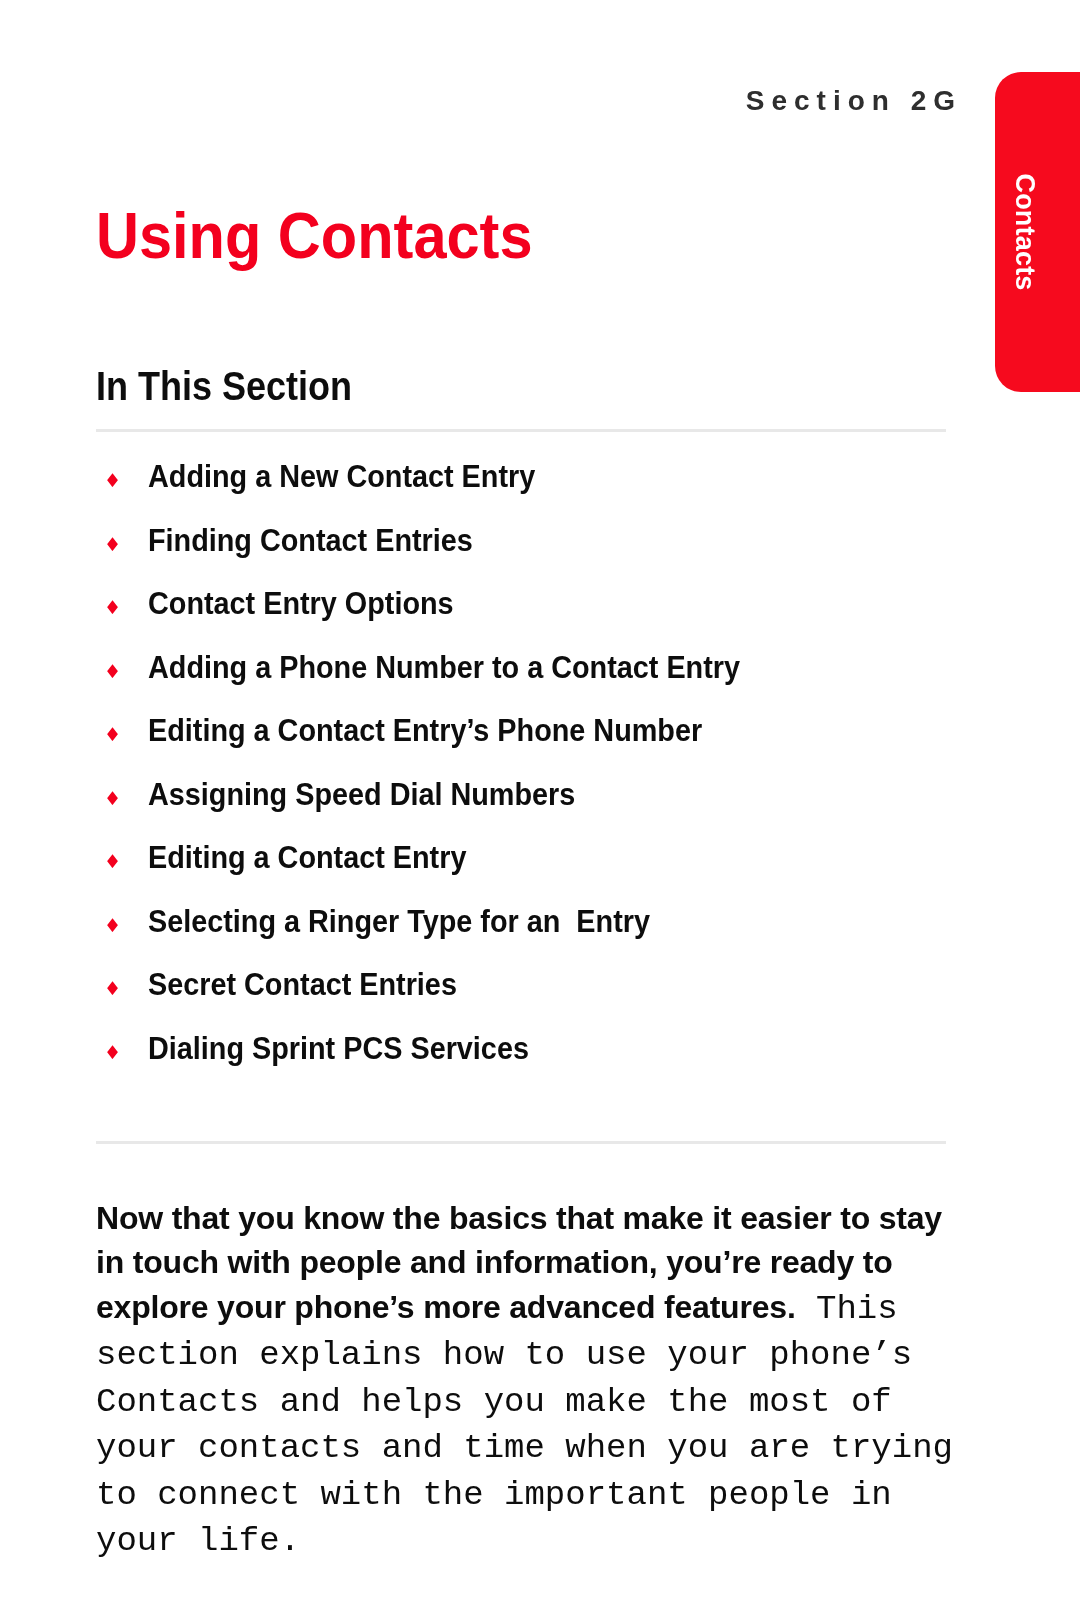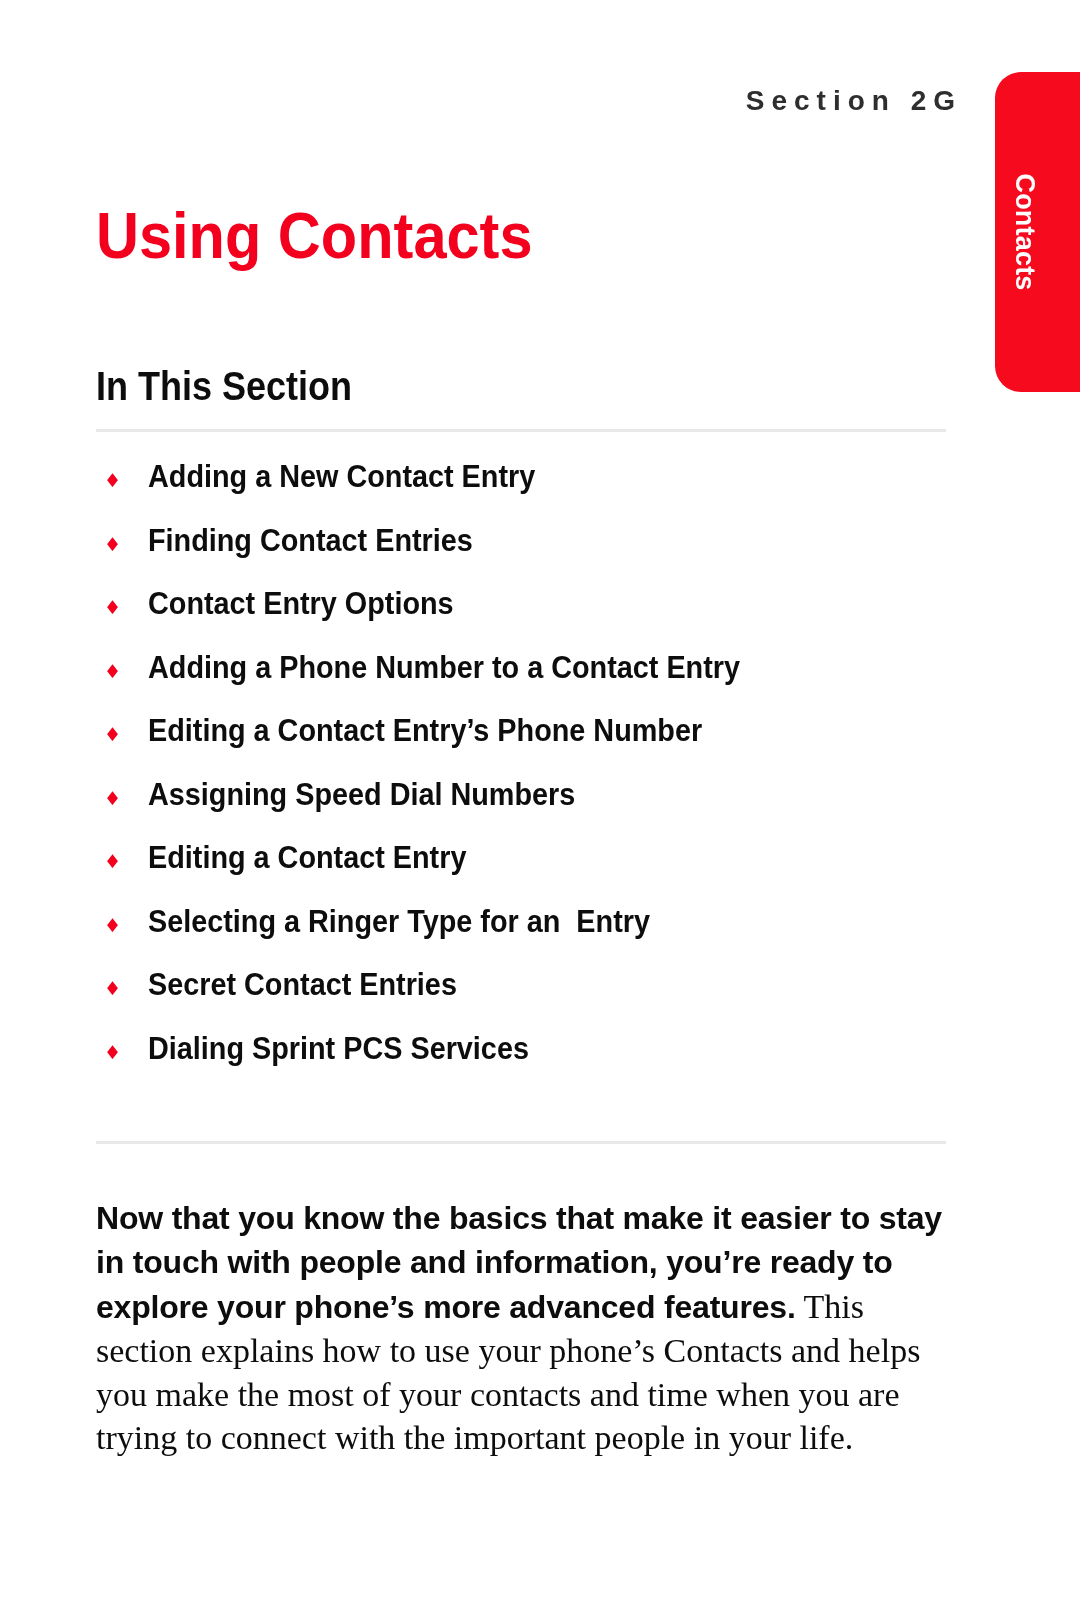--- a/index.html
+++ b/index.html
@@ -155,21 +155,21 @@
     color: #0d0d0d;
     text-align: left;
   }
   .intro .lead {
     font-family: "Liberation Sans Narrow", "Liberation Sans", sans-serif;
     font-weight: bold;
     font-size: 32px;
     letter-spacing: -0.2px;
   }
   .intro .rest {
-    font-family: Liberation Serif, serif;
+    font-family: Liberation Mono, monospace;
     font-size: 34px;
   }
 
   
   .footer {
     position: absolute;
     left: 80px;
     right: 74px;
     top: 1502px;
     display: flex;

